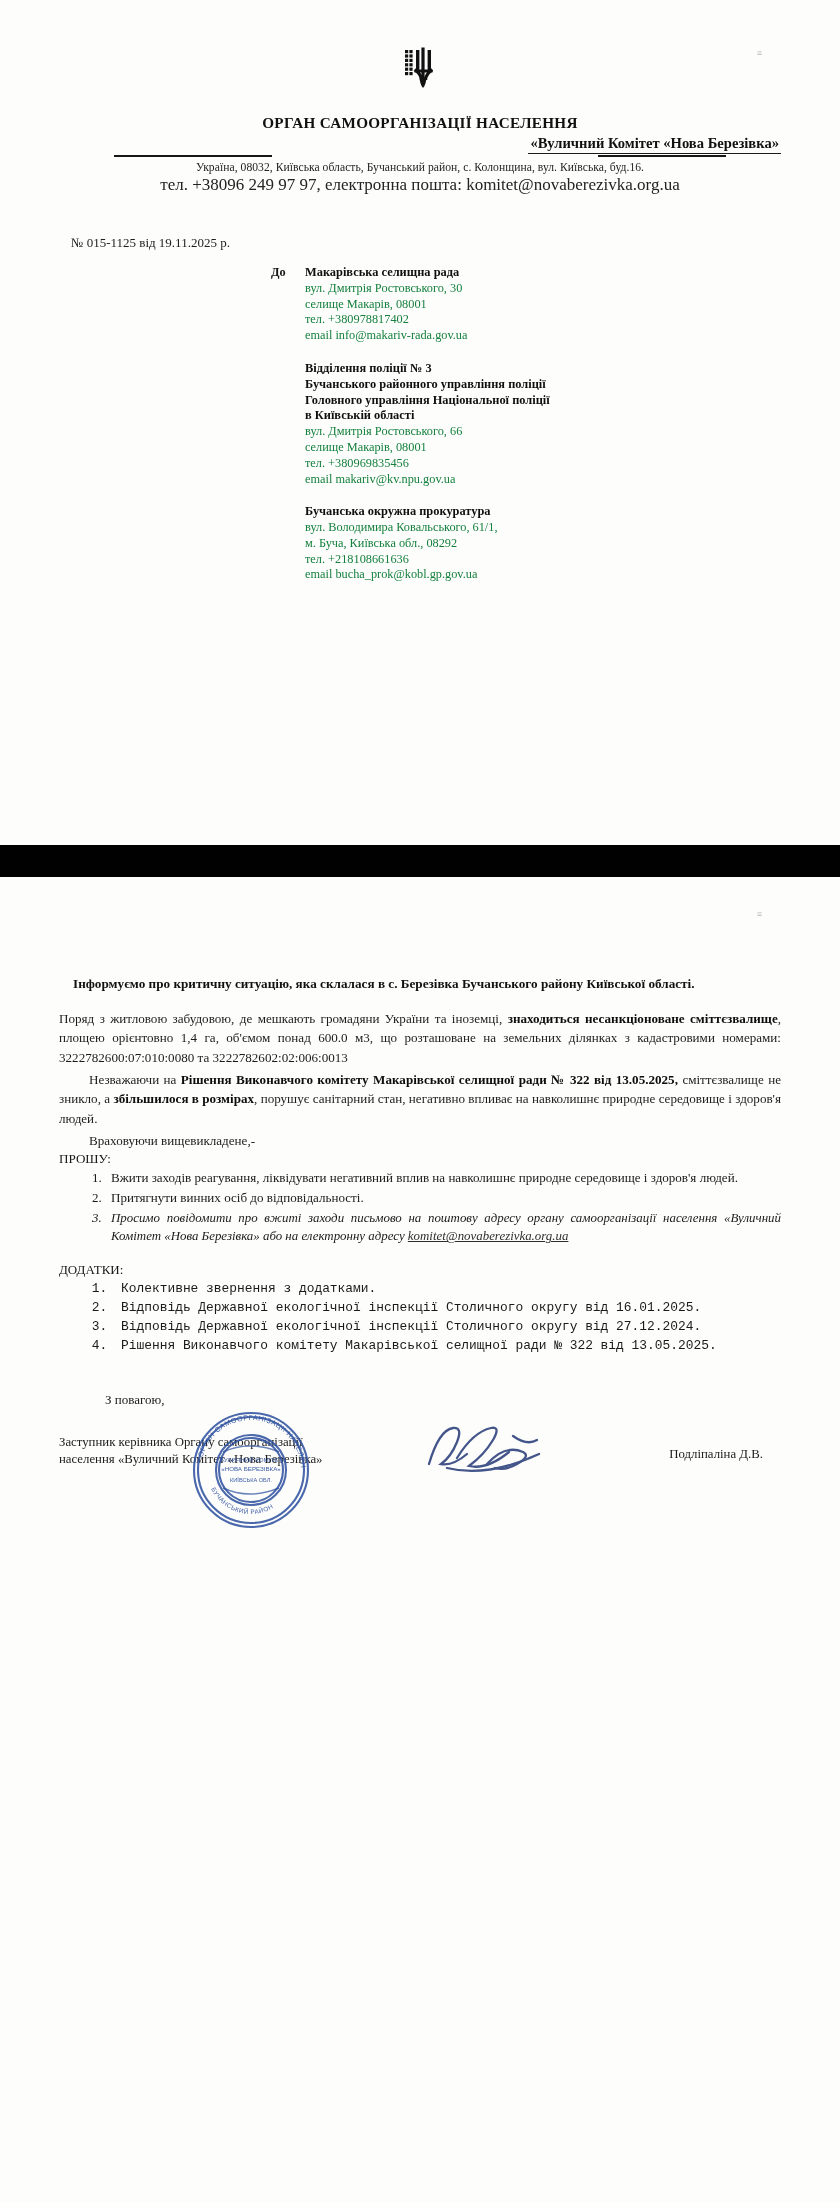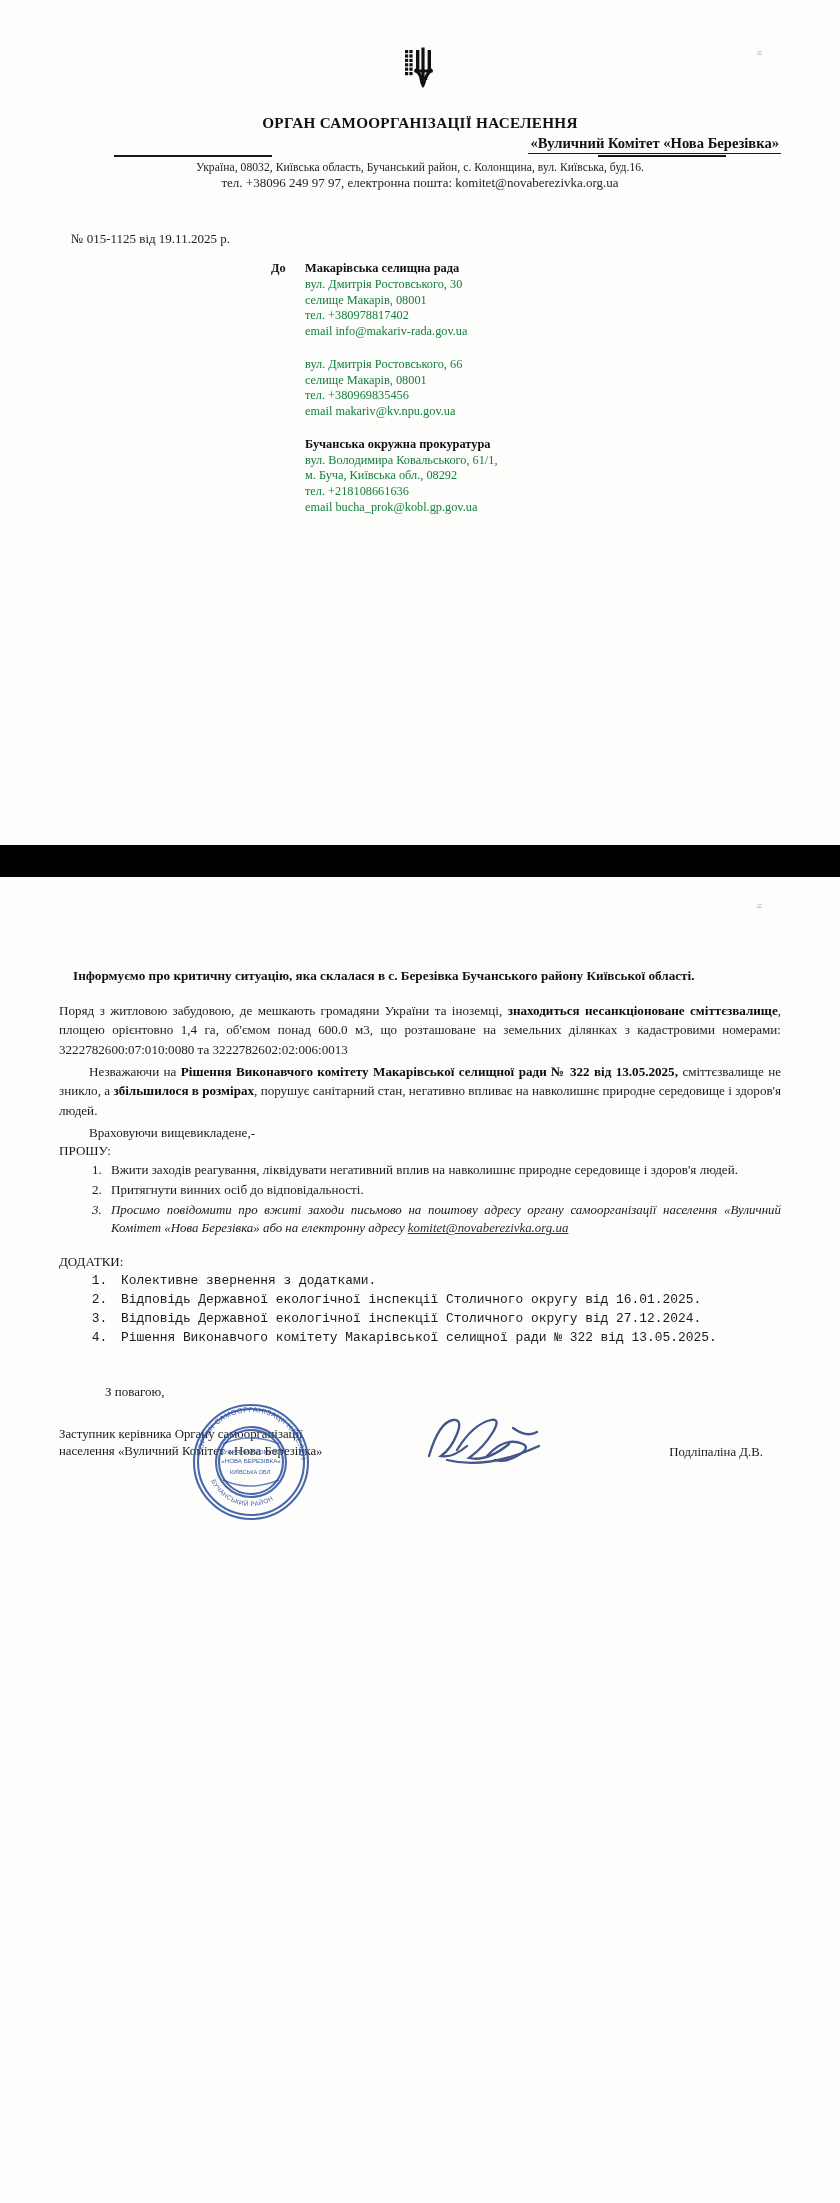--- a/index.html
+++ b/index.html
@@ -104,21 +104,21 @@
 
   .org-addr {
     text-align: center;
     font-size: 11.6px;
     margin-top: 3px;
     color: #232323;
     letter-spacing: 0.05px;
   }
   .org-contact {
     text-align: center;
-    font-size: 13px;
+    font-size: 17px;
     margin-top: 1px;
     color: #232323;
   }
 
   
   .doc-no {
     margin-top: 40px;
     margin-left: 12px;
     font-size: 13px;
     color: #1d1d1d;
@@ -149,21 +149,21 @@
     font-weight: bold;
     color: #0f0f0f;
     font-size: 12.4px;
   }
   .rcp-line { color: #15803d; }
 
   
   .body-wrap {
     padding-top: 90px;
     width: 722px;
-    margin: 0 auto;
+    margin: 8px auto;
   }
   .p-lead {
     font-weight: bold;
     font-size: 13.2px;
     line-height: 1.42;
     text-align: justify;
     text-indent: 14px;
     color: #111;
   }
   .p-body {
@@ -231,21 +231,21 @@
     margin-top: 26px;
     position: relative;
     font-size: 12.8px;
     line-height: 1.34;
     color: #1b1b1b;
   }
   .sig-left { width: 330px; }
   .sig-name {
     position: absolute;
     right: 18px;
-    top: 18px;
+    top: 12px;
     font-size: 12.8px;
     color: #1b1b1b;
   }
 
   .stamp {
     position: absolute;
     left: 130px;
     top: -26px;
     width: 124px;
     height: 124px;
@@ -315,20 +315,24 @@
         <div class="rcp-block">
           <span class="rcp-to">До</span>
           <div class="rcp-name">Макарівська селищна рада</div>
           <div class="rcp-line">вул. Дмитрія Ростовського, 30</div>
           <div class="rcp-line">селище Макарів, 08001</div>
           <div class="rcp-line">тел. +380978817402</div>
           <div class="rcp-line">email info@makariv-rada.gov.ua</div>
         </div>
 
         <div class="rcp-block">
+          <div class="rcp-name" style="white-space:pre-line;">Відділення поліції № 3
+Бучанського районного управління поліції
+Головного управління Національної поліції
+в Київській області</div>
           <div class="rcp-line">вул. Дмитрія Ростовського, 66</div>
           <div class="rcp-line">селище Макарів, 08001</div>
           <div class="rcp-line">тел. +380969835456</div>
           <div class="rcp-line">email makariv@kv.npu.gov.ua</div>
         </div>
 
         <div class="rcp-block">
           <div class="rcp-name" style="white-space:pre-line;">Бучанська окружна прокуратура</div>
           <div class="rcp-line">вул. Володимира Ковальського, 61/1,</div>
           <div class="rcp-line">м. Буча, Київська обл., 08292</div>

